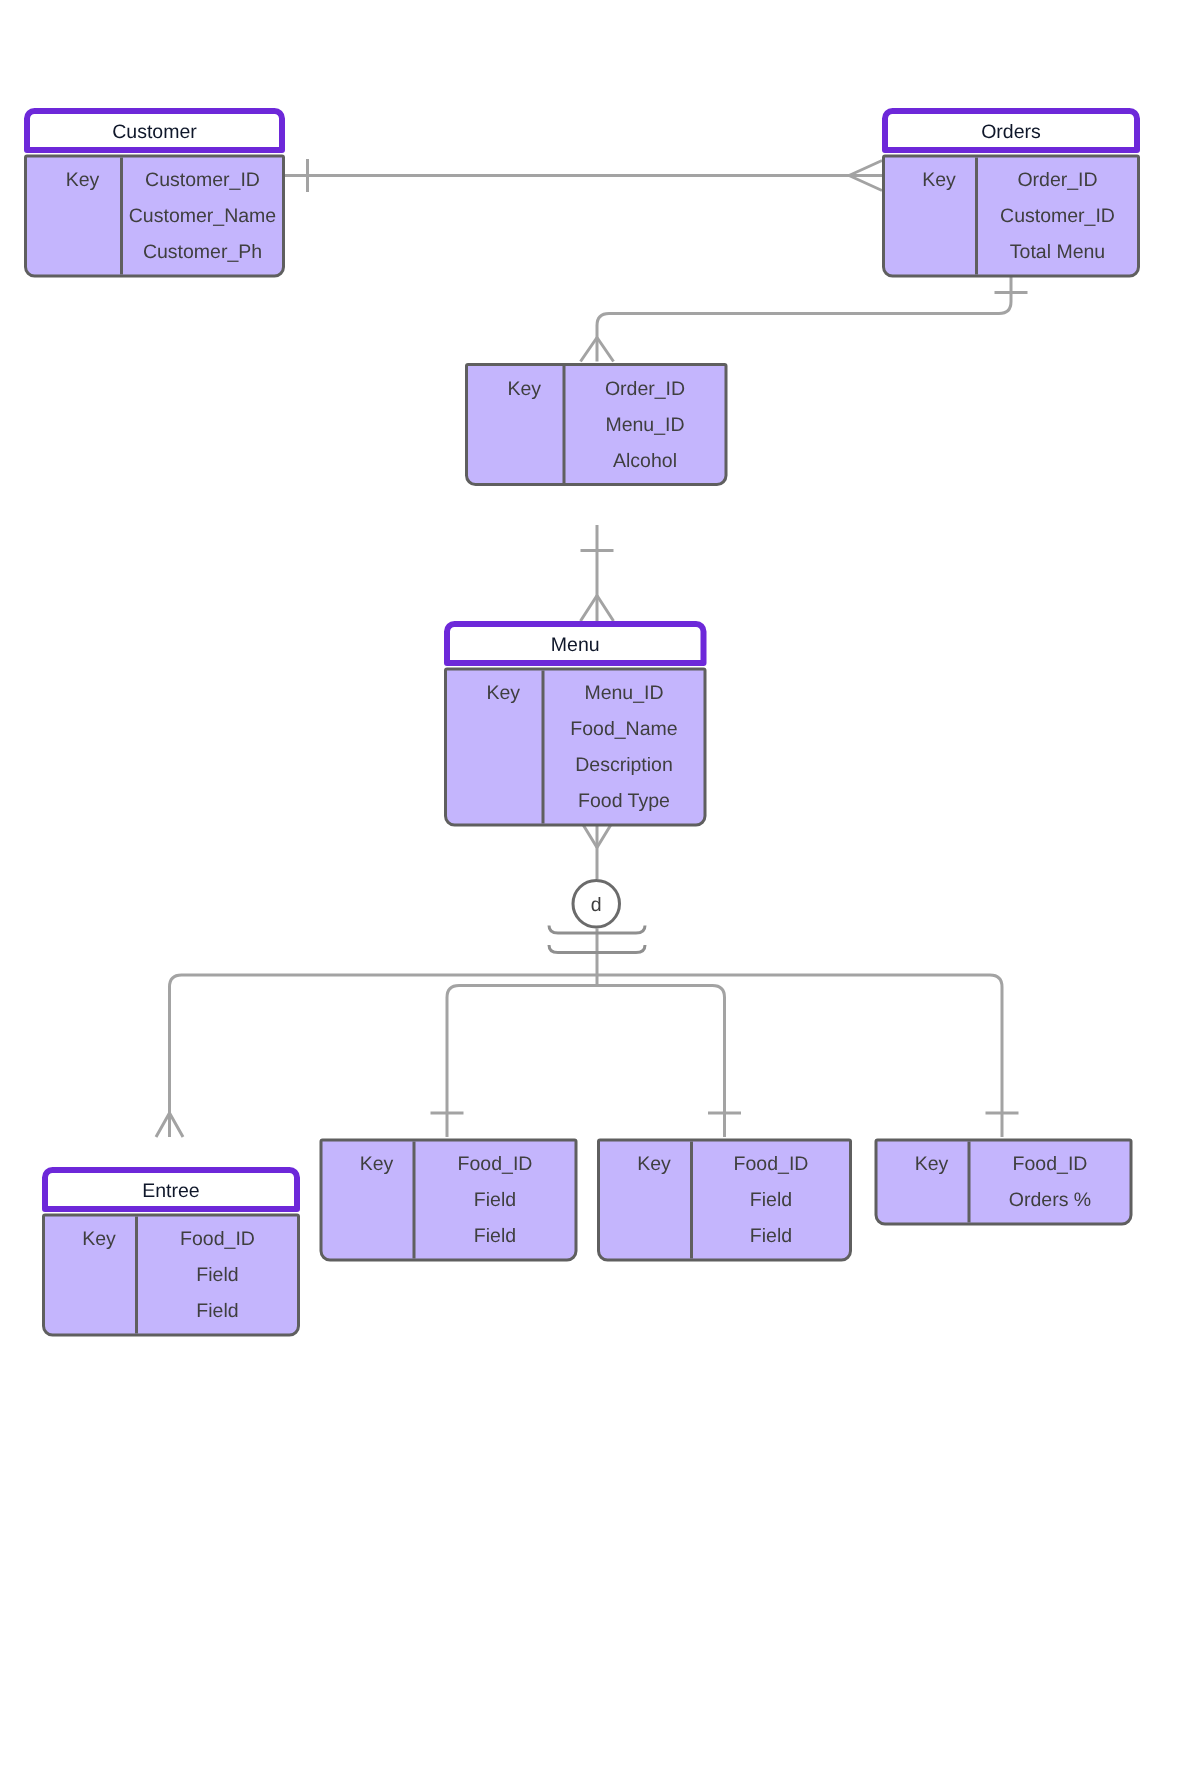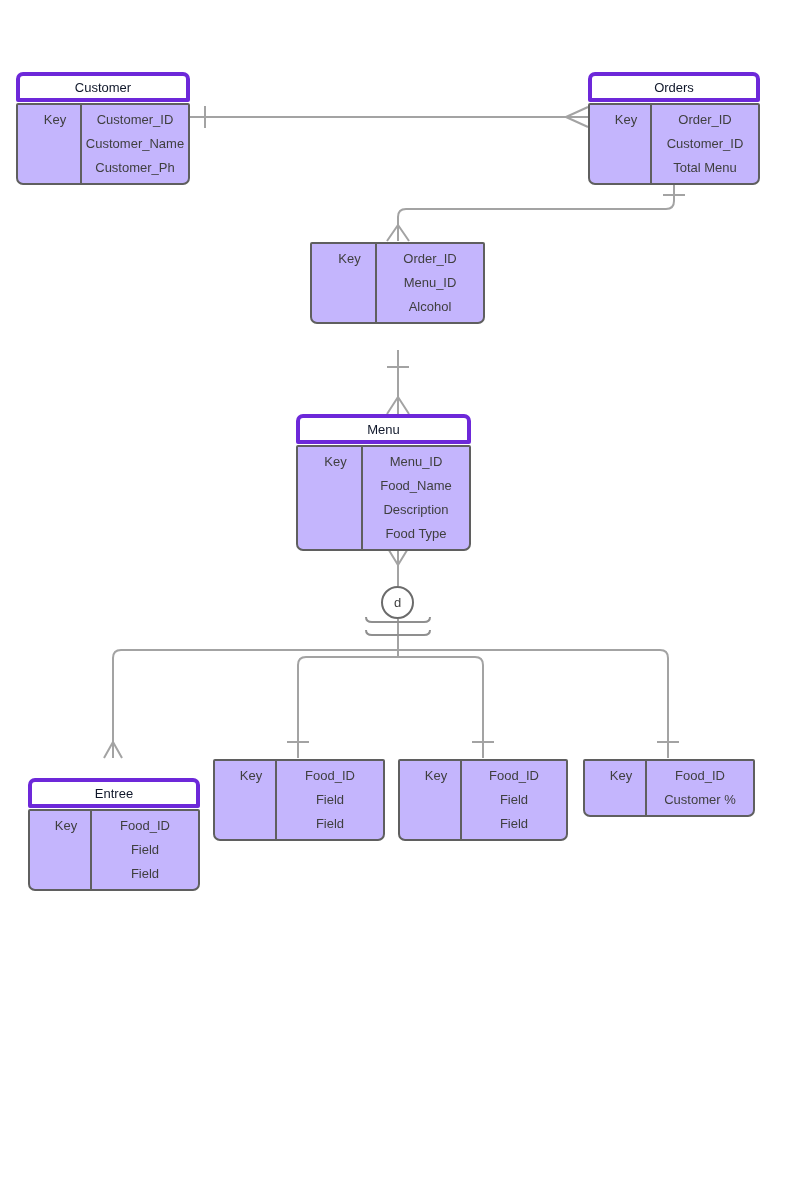--- a/index.html
+++ b/index.html
@@ -197,18 +197,18 @@
         <div class="attr-row">Field</div>
       </div>
     </div>
   </div>
 
   <div class="entity" style="left:583px; top:758px; width:172px;">
     <div class="entity-body">
       <div class="key-col" style="width:50px;">Key</div>
       <div class="attr-col">
         <div class="attr-row">Food_ID</div>
-        <div class="attr-row">Customer %</div>
+        <div class="attr-row">Orders %</div>
       </div>
     </div>
   </div>
 
 </div>
 
 </body></html>

